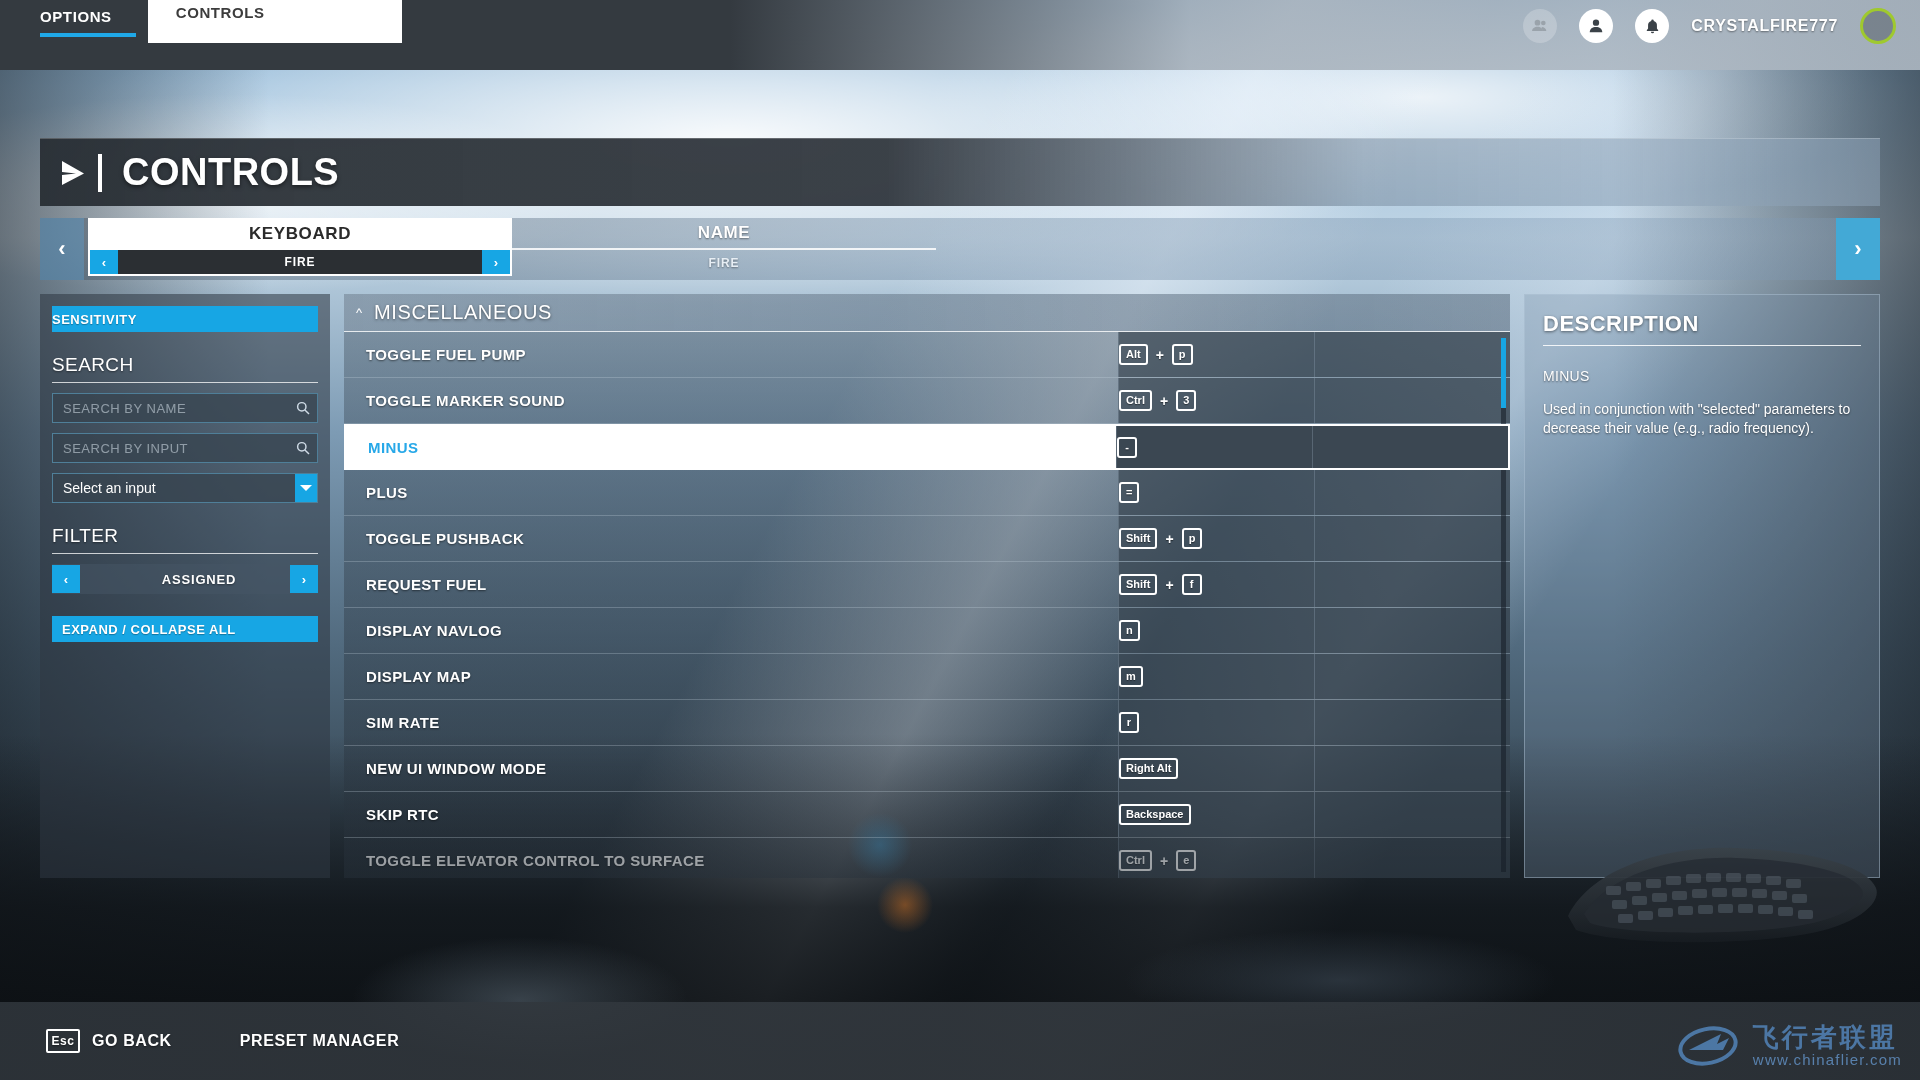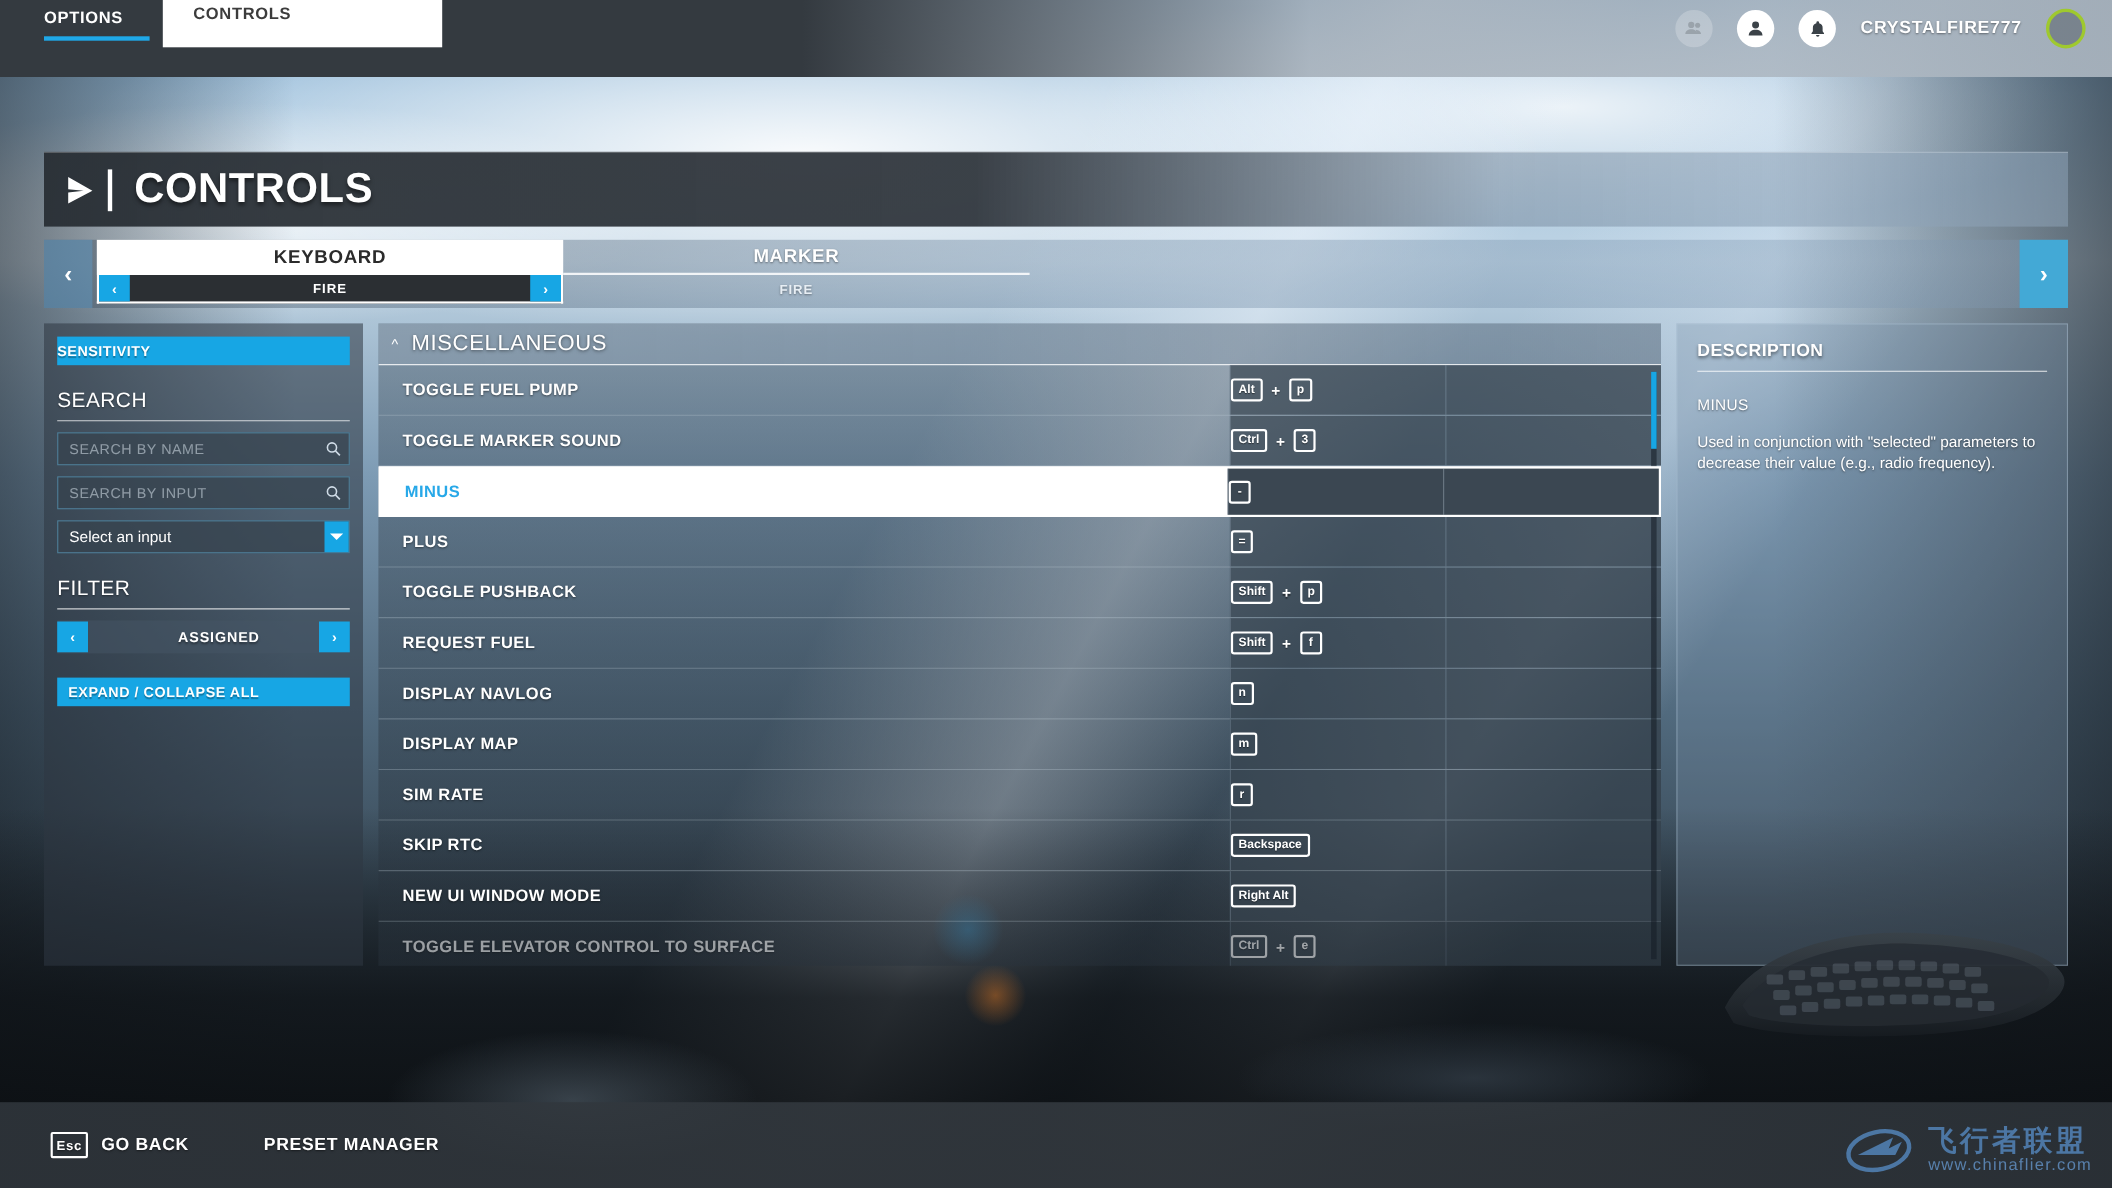--- a/index.html
+++ b/index.html
@@ -259,21 +259,21 @@
     position: absolute; top: 0; left: 0; width: 5px; height: 70px; background: #17a6e4;
   }
 
   
   #desc {
     width: 356px; background: rgba(120,142,164,0.30);
     border: 1px solid rgba(180,200,218,0.45);
     padding: 16px 18px;
   }
   #desc .dtitle {
-    color: #ffffff; font-size: 16px; font-weight: bold; letter-spacing: 0.5px;
+    color: #ffffff; font-size: 22px; font-weight: bold; letter-spacing: 0.5px;
     padding-bottom: 8px; border-bottom: 1px solid rgba(255,255,255,0.85);
     text-shadow: 0 1px 3px rgba(0,0,0,0.5);
   }
   #desc .dname {
     color: #ffffff; font-size: 14px; margin-top: 22px; letter-spacing: 0.3px;
     text-shadow: 0 1px 2px rgba(0,0,0,0.5);
   }
   #desc .dbody {
     color: #ffffff; font-size: 14px; margin-top: 16px; line-height: 1.35;
     text-shadow: 0 1px 2px rgba(0,0,0,0.5);
@@ -370,21 +370,21 @@
     <div class="device sel">
       <div class="dev-name">KEYBOARD</div>
       <div class="dev-preset">
         <div class="p-arrow">‹</div>
         <div class="p-label">FIRE</div>
         <div class="p-arrow">›</div>
       </div>
     </div>
 
     <div class="device unsel">
-      <div class="dev-name">MARKER</div>
+      <div class="dev-name">NAME</div>
       <div class="dev-preset">FIRE</div>
     </div>
 
     <div class="strip-arrow right">›</div>
   </div>
 
   <div id="content">
 
     <div id="sidebar">
       <div id="btn-sensitivity">SENSITIVITY</div>
@@ -502,30 +502,30 @@
             <div class="cell"></div>
           </div>
           <div class="row">
             <div class="rname">SIM RATE</div>
             <div class="cell">
               <span class="keycap">r</span>
             </div>
             <div class="cell"></div>
           </div>
           <div class="row">
+            <div class="rname">NEW UI WINDOW MODE</div>
+            <div class="cell">
+              <span class="keycap">Right Alt</span>
+            </div>
+            <div class="cell"></div>
+          </div>
+          <div class="row">
             <div class="rname">SKIP RTC</div>
             <div class="cell">
               <span class="keycap">Backspace</span>
-            </div>
-            <div class="cell"></div>
-          </div>
-          <div class="row">
-            <div class="rname">NEW UI WINDOW MODE</div>
-            <div class="cell">
-              <span class="keycap">Right Alt</span>
             </div>
             <div class="cell"></div>
           </div>
           <div class="row cut">
             <div class="rname">TOGGLE ELEVATOR CONTROL TO SURFACE</div>
             <div class="cell">
               <span class="keycap">Ctrl</span>
               <span class="plus">+</span>
               <span class="keycap">e</span>
             </div>

